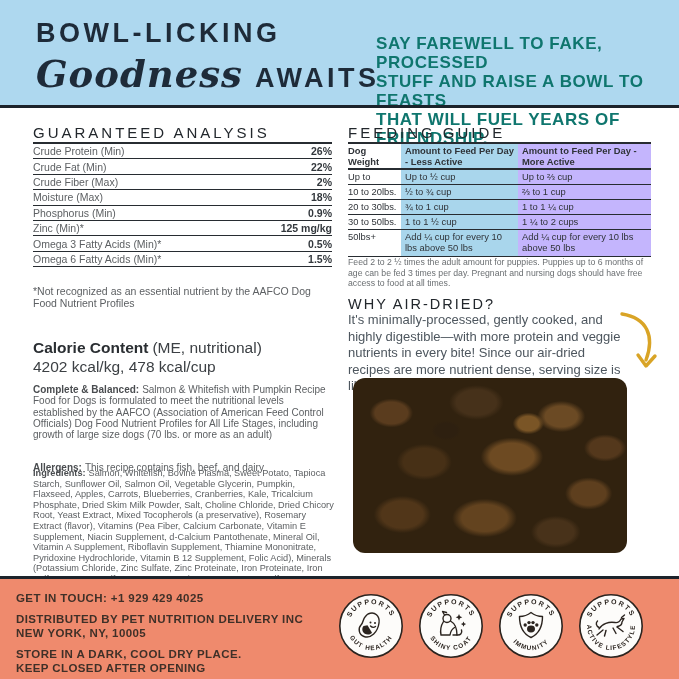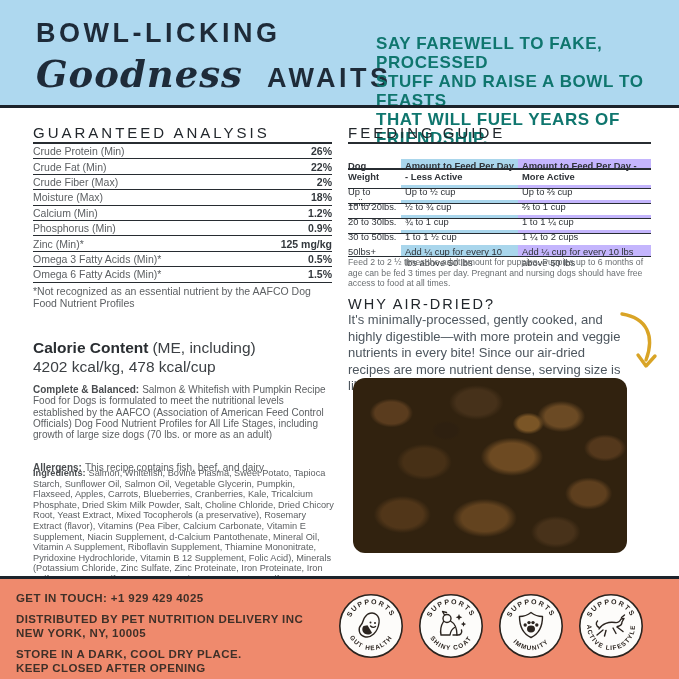--- a/index.html
+++ b/index.html
@@ -3,21 +3,21 @@
 <meta charset="utf-8">
 <style>
   html,body{margin:0;padding:0;background:#e8e8e8;}
   .page{position:relative;width:679px;height:679px;background:#ffffff;overflow:hidden;
         font-family:"Liberation Sans",sans-serif;-webkit-font-smoothing:antialiased;}
 
   
   .header{position:absolute;left:0;top:0;width:679px;height:105px;background:#aed8ef;}
   .brand{position:absolute;left:36px;top:18px;color:#1e2b39;}
   .brand-line1{font-size:27px;font-weight:bold;letter-spacing:3.5px;}
-  .brand-line2{margin-top:3px;display:flex;align-items:baseline;gap:24px;}
+  .brand-line2{margin-top:3px;display:flex;align-items:baseline;gap:12px;}
   .brand-script{font-family:"DejaVu Serif",serif;font-style:italic;font-weight:600;font-size:37px;letter-spacing:1px;}
   .brand-awaits{font-size:27px;font-weight:bold;letter-spacing:3.5px;}
   .tagline{position:absolute;left:376px;top:34px;width:290px;color:#0f766e;
            font-size:17px;font-weight:bold;letter-spacing:0.6px;line-height:19px;}
 
   .divider{position:absolute;left:0;width:679px;height:3px;background:#1c232b;}
   .divider.top{top:105px;} .divider.bottom{top:576px;}
 
   
   .section-title{position:absolute;color:#22272c;font-size:15px;font-weight:normal;letter-spacing:3px;}
@@ -39,21 +39,21 @@
   .cb-para{top:384px;width:300px;}
   .al-para{top:446px;width:300px;margin-top:16px;}
   .ing-para{top:468px;width:302px;font-size:9.2px;line-height:10.6px;}
 
   
   .fg-title{left:348px;top:124px;}
   .fg-table{position:absolute;left:348px;top:142px;width:303px;border-top:2.5px solid #272c31;
             display:grid;grid-template-columns:53px 117px 133px;
             grid-template-rows:26px 15px 15px 15px 15px 27px;}
   .fg-cell{font-size:9.4px;line-height:10.8px;color:#2f3338;padding:2px 4px 1px 4px;
-           border-bottom:1px solid #272c31;display:flex;flex-direction:column;justify-content:flex-start;margin-top:15px;}
+           border-bottom:1px solid #272c31;display:flex;flex-direction:column;justify-content:flex-start;}
   .fg-head{font-weight:600;border-bottom:2.5px solid #272c31;}
   .fg-c0{background:#ffffff;padding-left:0;}
   .fg-c1{background:#a9d6ec;}
   .fg-c2{background:#c4b5fd;}
   .fg-note{position:absolute;left:348px;top:257px;width:308px;color:#6b6f72;font-size:8.7px;line-height:10.6px;}
 
   
   .wad-title{left:348px;top:296px;letter-spacing:2px;font-size:14.5px;}
   .wad-text{position:absolute;left:348px;top:312px;width:278px;color:#4d565e;font-size:13px;line-height:16.6px;}
   .air-arrow{position:absolute;left:617px;top:306px;}
@@ -122,44 +122,40 @@
       </div>
     <div class="ga-row">
         <span class="ga-label">Crude Fiber (Max)</span>
         <span class="ga-value">2%</span>
       </div>
     <div class="ga-row">
         <span class="ga-label">Moisture (Max)</span>
         <span class="ga-value">18%</span>
       </div>
     <div class="ga-row">
-        <span class="ga-label">Calcium (Min)</span>
-        <span class="ga-value">1.2%</span>
-      </div>
-    <div class="ga-row">
         <span class="ga-label">Phosphorus (Min)</span>
         <span class="ga-value">0.9%</span>
       </div>
     <div class="ga-row">
         <span class="ga-label">Zinc (Min)*</span>
         <span class="ga-value">125 mg/kg</span>
       </div>
     <div class="ga-row">
         <span class="ga-label">Omega 3 Fatty Acids (Min)*</span>
         <span class="ga-value">0.5%</span>
       </div>
     <div class="ga-row">
         <span class="ga-label">Omega 6 Fatty Acids (Min)*</span>
         <span class="ga-value">1.5%</span>
       </div>
   </div>
   <div class="ga-footnote">*Not recognized as an essential nutrient by the AAFCO Dog Food Nutrient Profiles</div>
 
   <div class="calorie">
-    <div><span class="b">Calorie Content</span><span class="suffix">(ME, including)</span></div>
+    <div><span class="b">Calorie Content</span><span class="suffix">(ME, nutritional)</span></div>
     <div class="val">4202 kcal/kg, 478 kcal/cup</div>
   </div>
 
   <div class="para cb-para">
     <span class="lbl">Complete &amp; Balanced:</span><span>Salmon &amp; Whitefish with Pumpkin Recipe Food for Dogs is formulated to meet the nutritional levels established by the AAFCO (Association of American Feed Control Officials) Dog Food Nutrient Profiles for All Life Stages, including growth of large size dogs (70 lbs. or more as an adult)</span>
   </div>
   <div class="para al-para">
     <span class="lbl">Allergens:</span><span>This recipe contains fish, beef, and dairy</span>
   </div>
   <div class="para ing-para">

